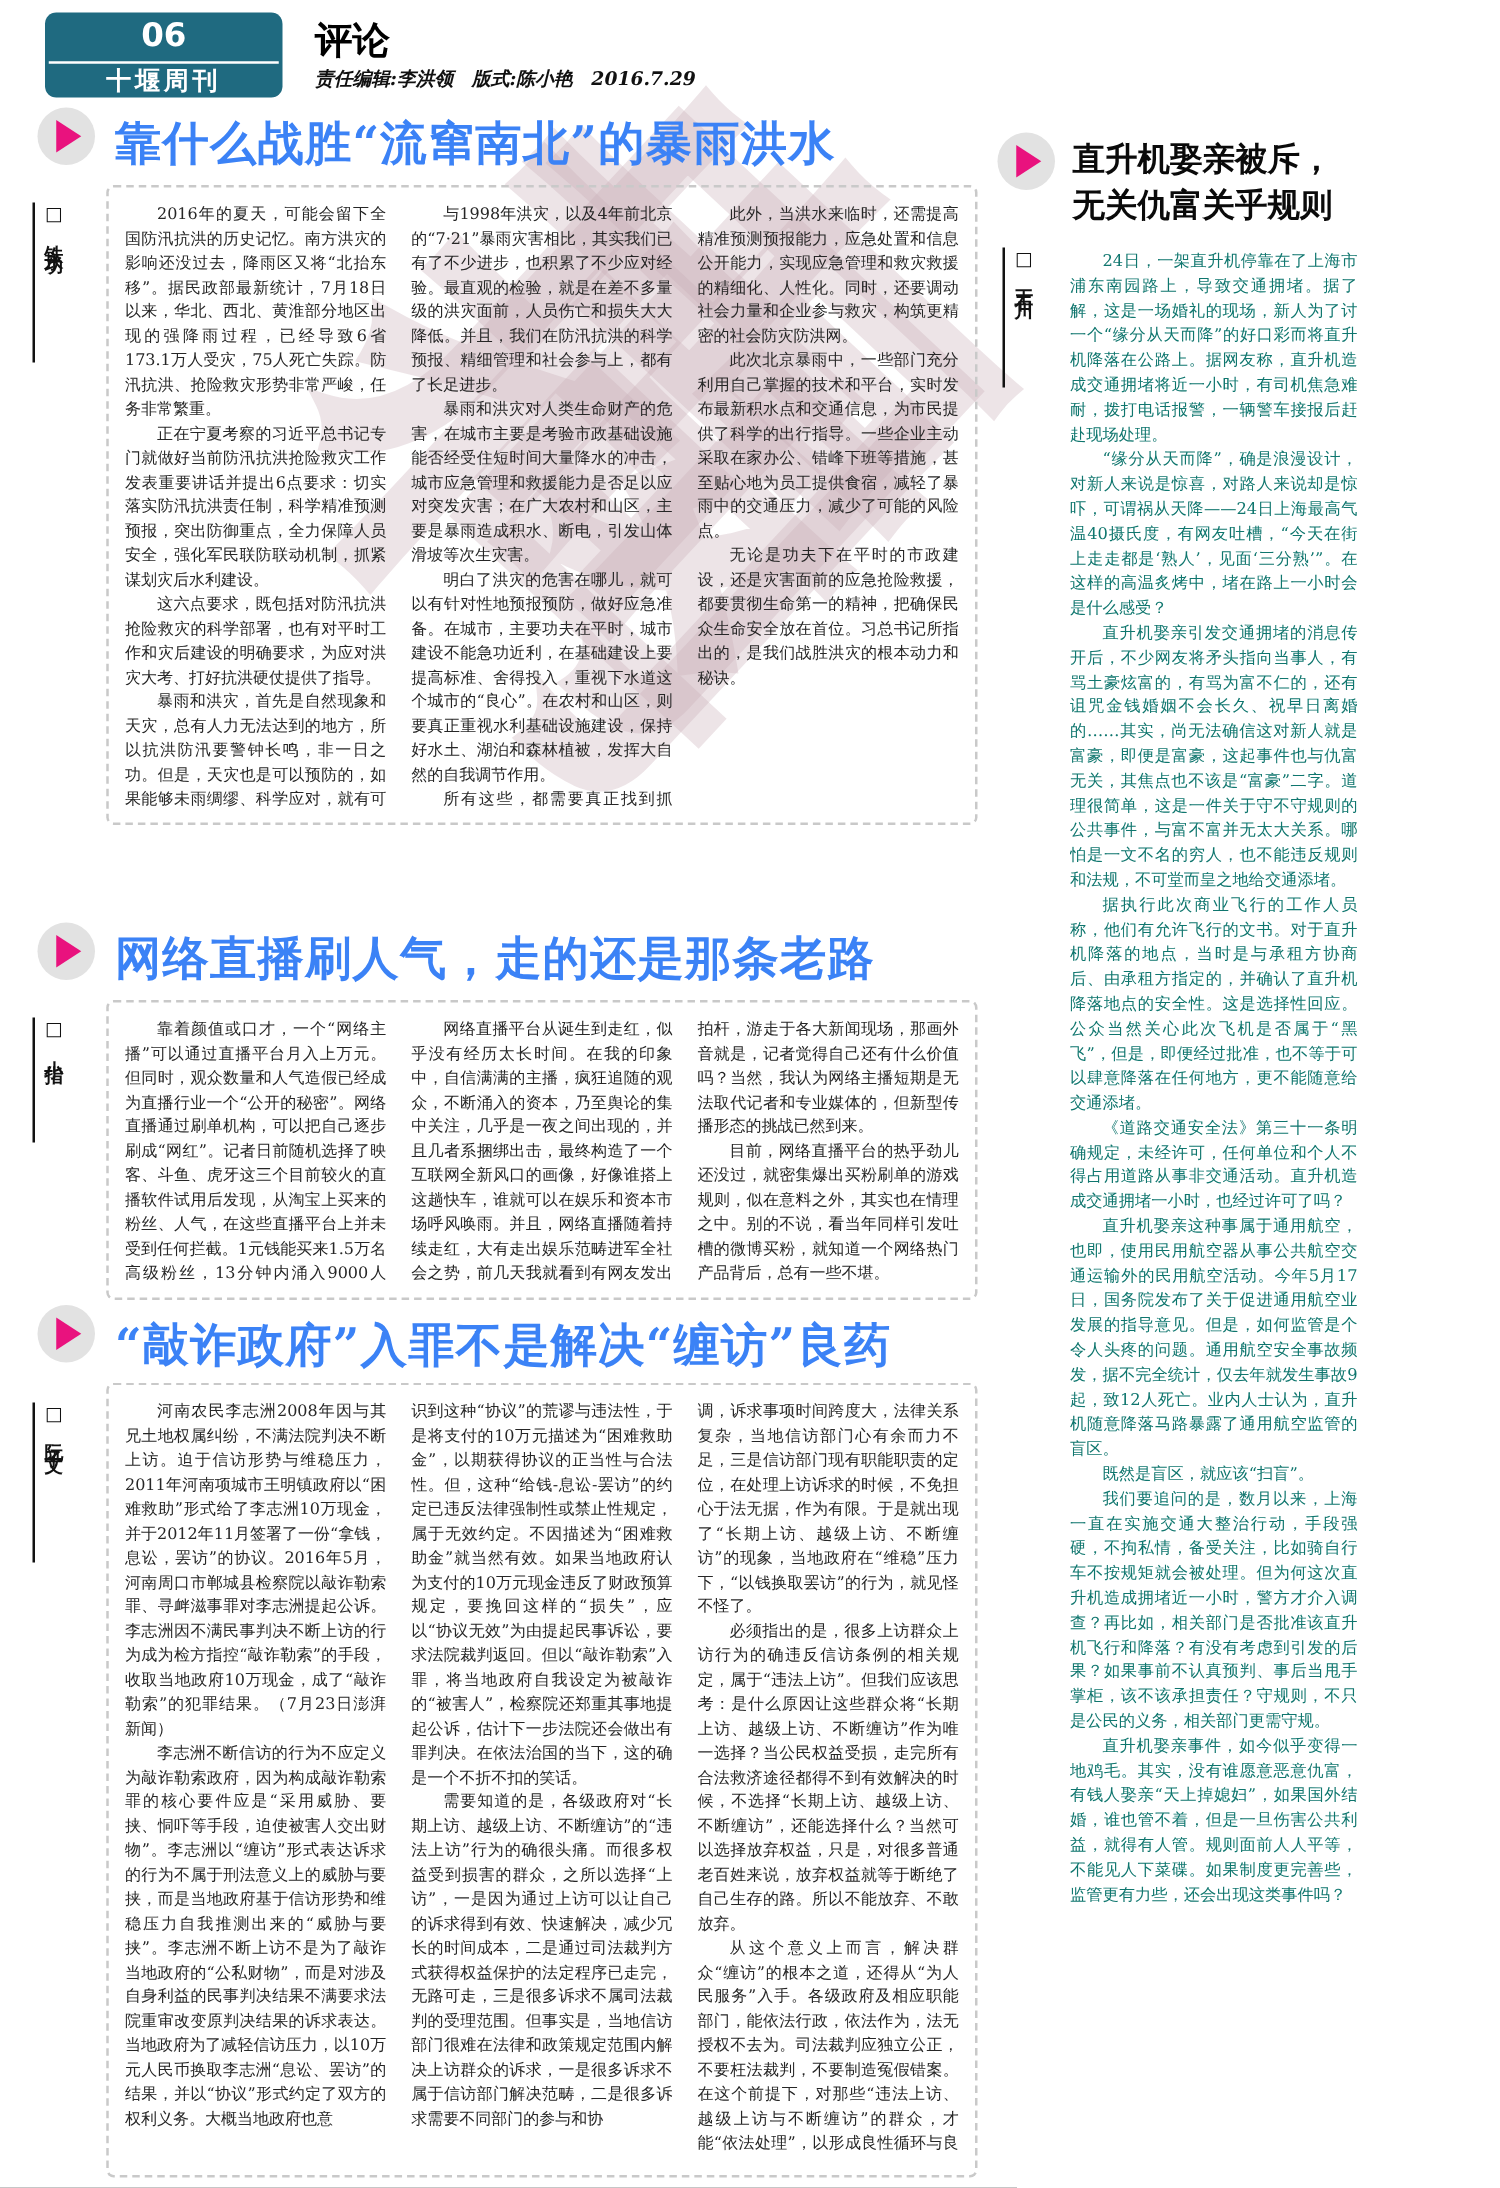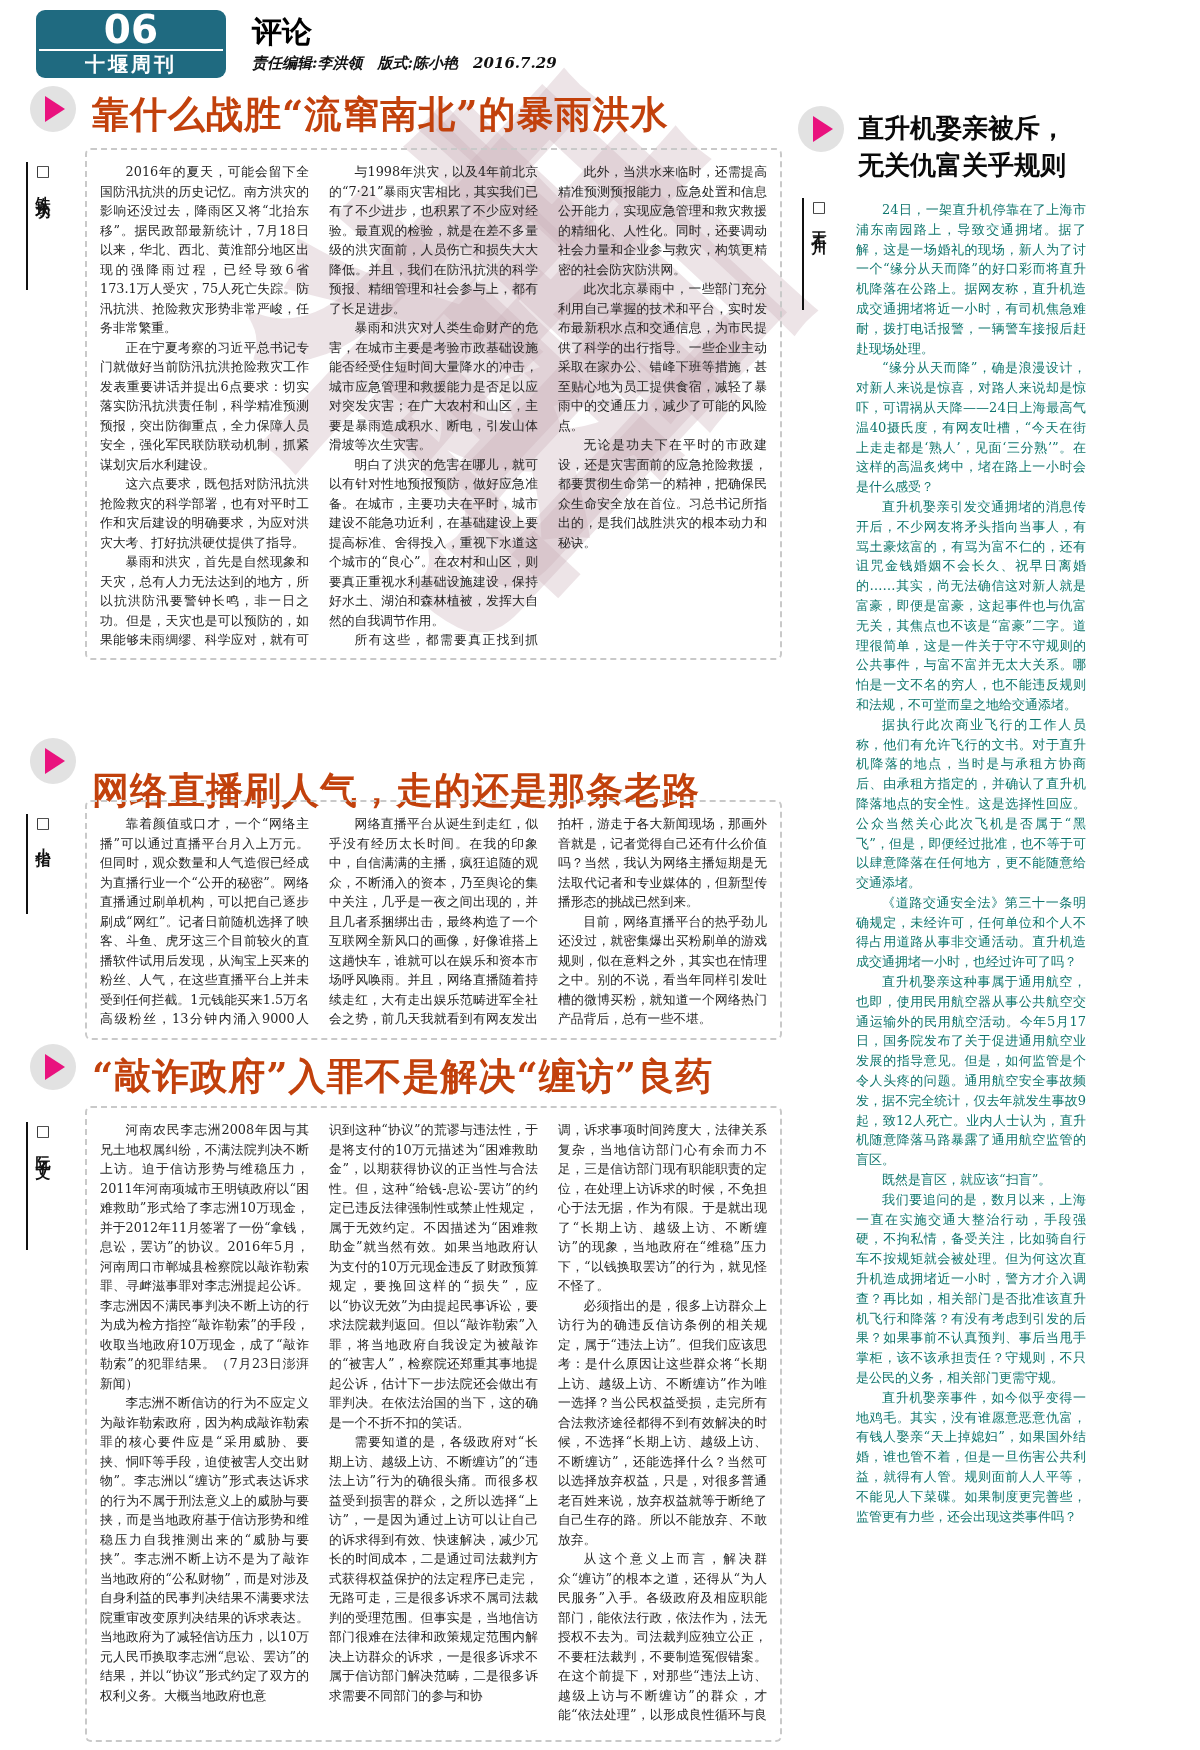--- a/index.html
+++ b/index.html
@@ -8,50 +8,50 @@
 
   
   .watermark { position:absolute; left:600px; top:-130px; writing-mode:vertical-rl; text-orientation:upright;
                font-size:430px; font-weight:bold; letter-spacing:40px; color:rgba(201,173,181,0.33);
                transform:rotate(43deg); z-index:0; white-space:nowrap; pointer-events:none; }
 
   
   .masthead-box { position:absolute; left:36px; top:10px; width:190px; height:68px; background:#1f6a80;
                   border-radius:9px; color:#fff; text-align:center; z-index:2;
                   font-family:"DejaVu Sans", sans-serif; }
-  .masthead-box .num { font-size:39px; font-weight:bold; line-height:39px; border-bottom:2px solid #fff; margin:0 3px; }
+  .masthead-box .num { font-size:26px; font-weight:bold; line-height:39px; border-bottom:2px solid #fff; margin:0 3px; }
   .masthead-box .pub { font-size:20px; font-weight:bold; line-height:27px; letter-spacing:3px; }
   .section-title { position:absolute; left:252px; top:12px; font-size:30px; font-weight:bold; color:#000; z-index:2; }
   .editor-line  { position:absolute; left:252px; top:54px; font-size:15px; font-style:italic; font-weight:bold;
                   color:#111; z-index:2; }
 
   
   .marker { position:absolute; width:46px; height:46px; background:#e2e2e2; border-radius:50%; z-index:1; }
   .tri { position:absolute; left:15px; top:10px; width:0; height:0; border-style:solid;
          border-width:13px 0 13px 20px; border-color:transparent transparent transparent #e9127e; }
 
-  .headline { position:absolute; margin:0; font-size:37px; font-weight:900; color:#c2410c;
+  .headline { position:absolute; margin:0; font-size:37px; font-weight:900; color:#3b82f6;
               letter-spacing:1px; white-space:nowrap; z-index:1; }
 
   .author { position:absolute; writing-mode:vertical-rl; text-orientation:upright; border-left:2px solid #111;
             padding-left:5px; font-size:15px; font-weight:bold; letter-spacing:4px; color:#111; z-index:1;
             font-family:"DejaVu Sans", sans-serif; }
 
   .artbox { position:absolute; border:2px dashed #c9c9c9; border-radius:6px; display:flex; gap:20px;
             padding:12px 13px; box-sizing:border-box; z-index:1; }
   .colm { flex:1 1 0; overflow:hidden; font-size:12.8px; line-height:19.5px; text-align:justify; color:#262626; }
   .colm p, .sb-body p { margin:0; text-indent:2em; }
   .colm p.cont, .sb-body p.cont { text-indent:0; }
 
   
   .m1 { left:30px; top:86px; }   .h1 { left:92px; top:90px; }
   .au1 { left:26px; top:162px; height:128px; }
   .b1 { left:85px; top:148px; width:697px; height:512px; }
 
-  .m2 { left:30px; top:738px; }  .h2t { left:92px; top:742px;margin-top:24px; }
+  .m2 { left:30px; top:738px; }  .h2t { left:92px; top:742px; }
   .au2 { left:26px; top:814px; height:100px; }
   .b2 { left:85px; top:800px; width:697px; height:240px; }
 
   .m3 { left:30px; top:1044px; } .h3t { left:92px; top:1052px; }
   .au3 { left:26px; top:1122px; height:128px; }
   .b3 { left:85px; top:1106px; width:697px; height:636px; }
 
   
   .ms { left:798px; top:106px; }
   .sb-title { position:absolute; left:858px; top:110px; font-size:26px; font-weight:900; line-height:37px;

